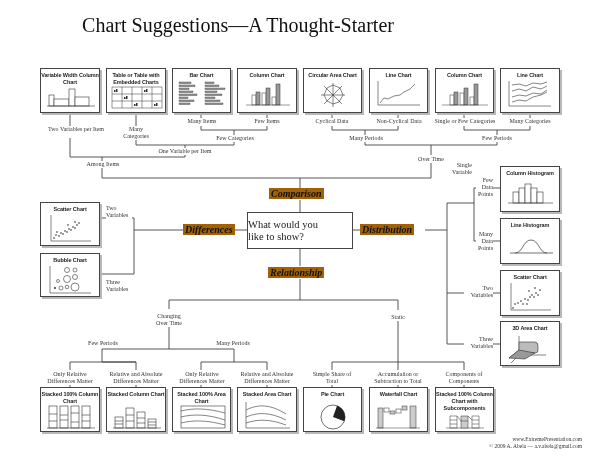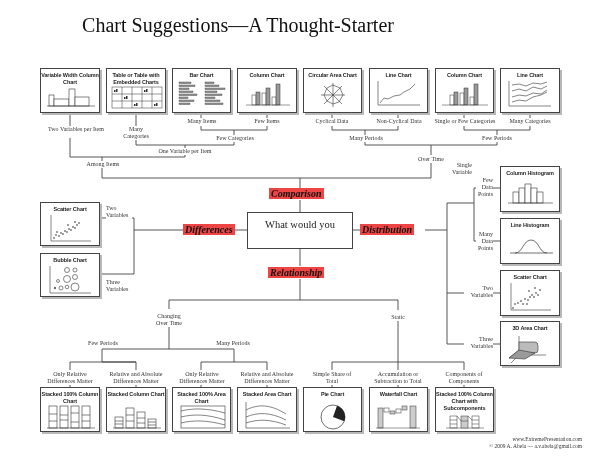--- a/index.html
+++ b/index.html
@@ -12,24 +12,24 @@
          box-shadow:2px 2px 0 #b8b8b8; box-sizing:border-box; }
   .box .bt { position:absolute; left:0; top:3px; width:100%; text-align:center;
              font-family:"Liberation Sans Narrow","Liberation Sans", sans-serif; font-size:5.5px;
              line-height:7px; color:#222; font-weight:bold; letter-spacing:-0.1px; }
   .box svg { position:absolute; left:0; top:0; }
   .lbl { position:absolute; font-family:"Liberation Serif", serif; font-size:6px;
          color:#333; text-align:center; line-height:7px; white-space:nowrap; background:#fff; }
   .lbl.r { text-align:right; }
   .lbl.l { text-align:left; }
   .cat { position:absolute; font-family:"Liberation Serif", serif; font-style:italic;
-         font-weight:bold; font-size:10px; color:#111; background:#ef4444; padding:0 2px; }
+         font-weight:bold; font-size:10px; color:#111; background:#a16207; padding:0 2px; }
   .question { position:absolute; left:247px; top:212px; width:106px; height:37px;
               border:1px solid #444; background:#fff; box-sizing:border-box;
-              font-family:"Liberation Serif", serif; font-size:10.5px; text-align:center;
+              font-family:"Liberation Serif", serif; font-size:10.5px; text-align:left;
               line-height:12px; padding-top:6px; color:#222; }
   .footer { position:absolute; right:18px; top:436px; text-align:right;
             font-family:"Liberation Serif", serif; font-size:5.5px; line-height:7px; color:#333; }
 </style>
 </head>
 <body>
 
 <div class="title">Chart Suggestions—A Thought-Starter</div>
 
 <svg class="lines" width="600" height="464">
@@ -245,20 +245,21 @@
 <div class="lbl" style="left:84px;top:161px;width:38px;">Among Items</div>
 <div class="lbl" style="left:414px;top:156px;width:34px;">Over Time</div>
 
 <div class="cat" style="left:269px;top:188px;">Comparison</div>
 <div class="cat" style="left:183px;top:224px;">Differences</div>
 <div class="cat" style="left:360px;top:224px;">Distribution</div>
 <div class="cat" style="left:268px;top:267px;">Relationship</div>
 
 <div class="question">
   <div>What would you</div>
+  <div>like to show?</div>
 </div>
 
 <div class="box" style="left:40px;top:202px;width:60px;height:44px;">
   <div class="bt">Scatter Chart</div>
   <svg width="60" height="44">
     <polyline points="10,12 10,38 50,38" stroke="#333" stroke-width="0.6" fill="none"></polyline>
     <g fill="#222">
       <circle cx="13" cy="35" r="0.8"></circle>
         <circle cx="15" cy="32" r="0.8"></circle>
         <circle cx="18" cy="33" r="0.8"></circle>

